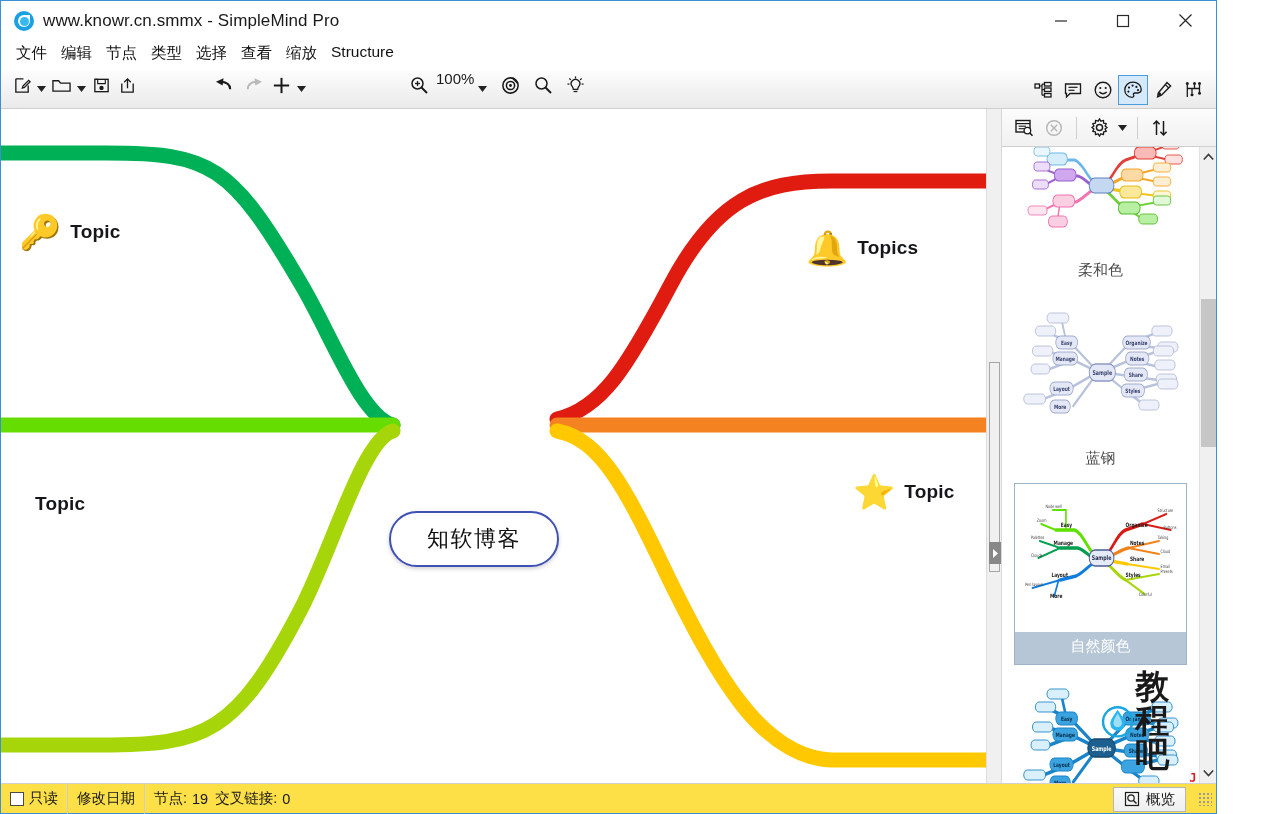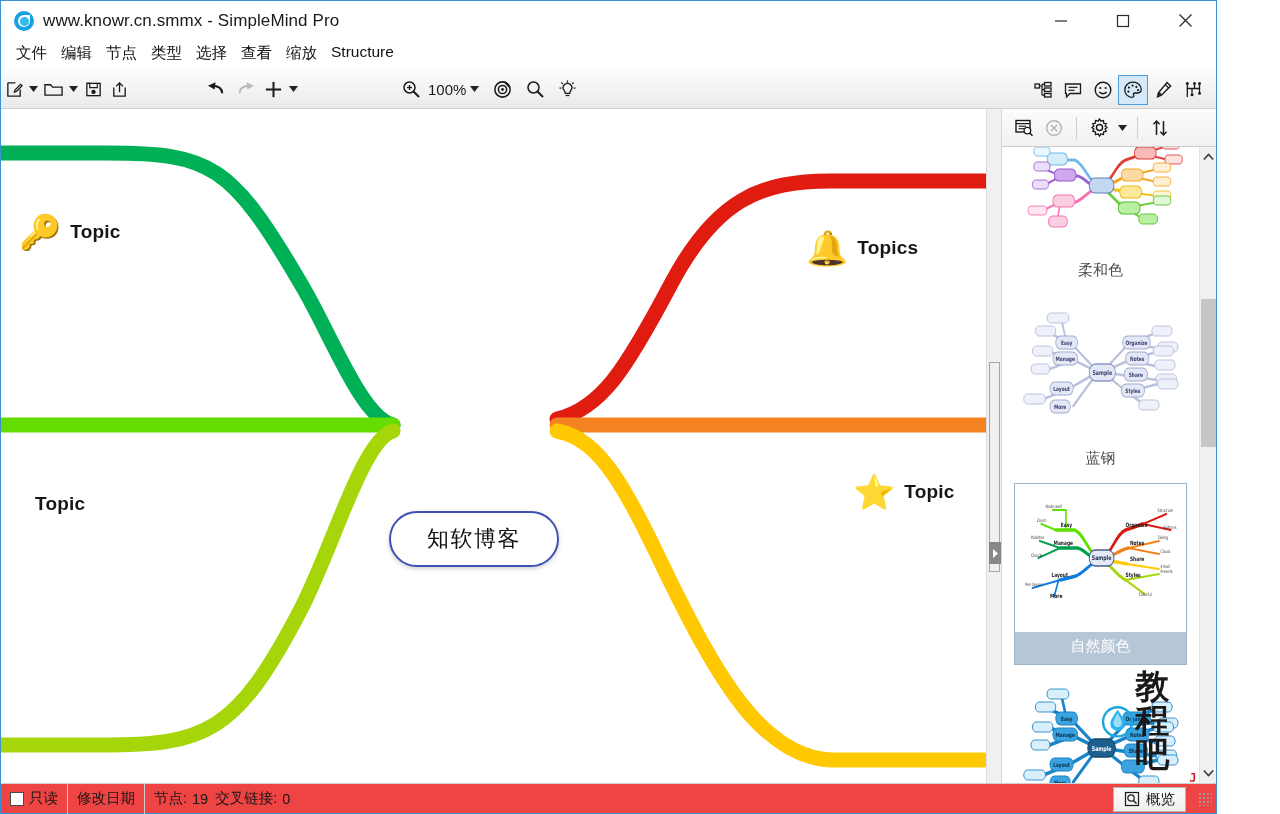--- a/index.html
+++ b/index.html
@@ -83,24 +83,24 @@
   .menu-item {
     padding: 3px 7px;
     white-space: nowrap;
     cursor: default;
   }
 
   
   .toolbar {
     height: 39px; min-height: 39px;
     display: flex;
-    align-items: center;
     background: linear-gradient(180deg,#fdfdfd 0%,#f2f2f2 55%,#eaeaea 100%);
     border-bottom: 1px solid #cfcfcf;
     position: relative;
+    padding-left: 8px;
   }
   .tb-btn {
     height: 30px;
     min-width: 26px;
     display: flex;
     align-items: center;
     justify-content: center;
     padding: 0 3px;
     color: #1a1a1a;
   }
@@ -320,21 +320,21 @@
     font-weight: bold;
     color: #d8232a;
     letter-spacing: 2px;
   }
 
   
   .statusbar {
     height: 30px; min-height: 30px;
     display: flex;
     align-items: center;
-    background: #ef4444;
+    background: #fde047;
     border-top: 1px solid #d0d0d0;
     font-size: 14.5px;
     color: #171717;
     position: relative;
   }
   .sb-cell {
     display: flex;
     align-items: center;
     height: 30px;
     padding: 0 9px;

